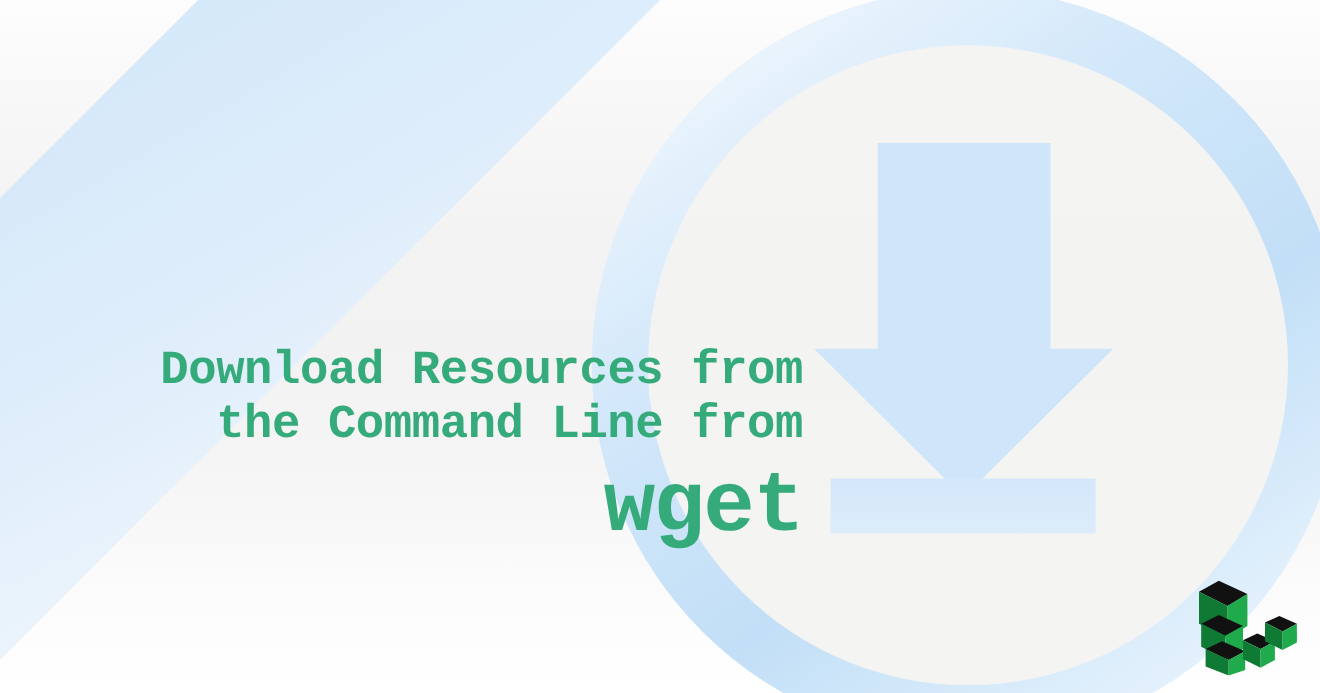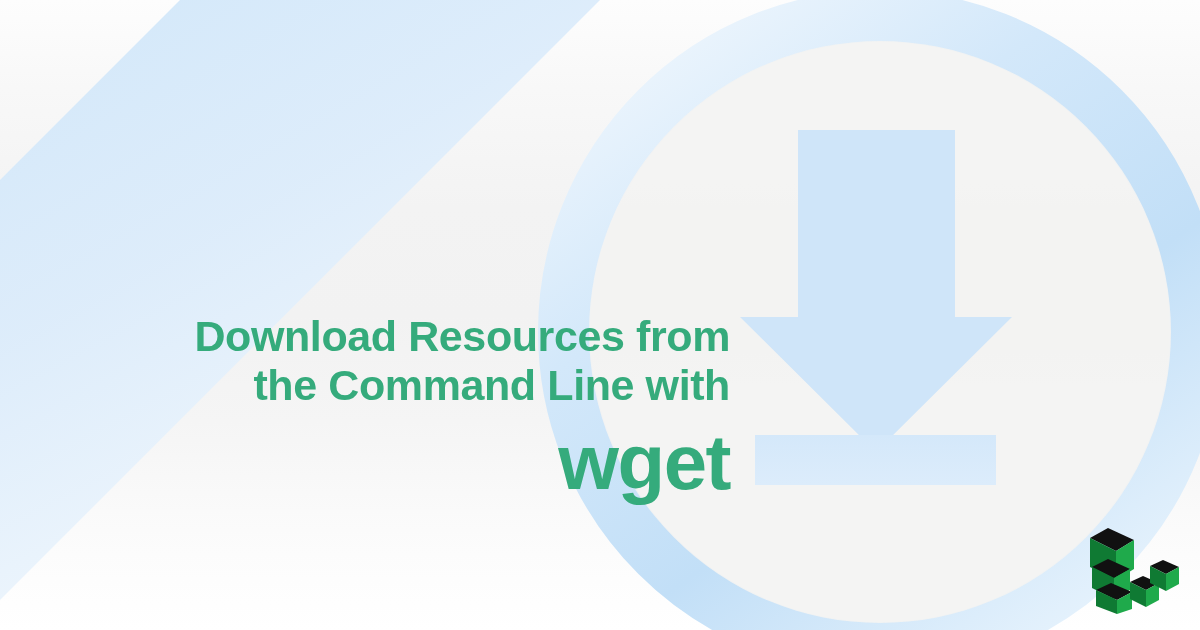--- a/index.html
+++ b/index.html
@@ -41,21 +41,21 @@
   .headline {
     position: absolute;
     left: 0;
     top: 312px;
     width: 730px;
     text-align: right;
     z-index: 5;
   }
   .headline .line {
     display: block;
-    font-family: Liberation Sans, sans-serif;
+    font-family: Liberation Mono, monospace;
     font-weight: bold;
     font-size: 43px;
     line-height: 49px;
     letter-spacing: -0.4px;
     color: #35ab7c;
     white-space: nowrap;
   }
   .headline .line.big {
     font-size: 78px;
     line-height: 92px;
@@ -114,21 +114,21 @@
       <circle cx="880" cy="332" r="291" fill="#f3f3f2" opacity="0.92"></circle>
 
       <polygon points="798,130 955,130 955,317 1012,317 876,452 740,317 798,317" fill="url(#arrowGrad)"></polygon>
 
       <rect x="755" y="435" width="241" height="50" fill="url(#barGrad)"></rect>
     </g>
   </svg>
 
   <div class="headline">
     <span class="line">Download Resources from</span>
-    <span class="line">the Command Line with</span>
+    <span class="line">the Command Line from</span>
     <span class="line big">wget</span>
   </div>
 
   <svg class="logo" viewBox="0 0 96 104">
     <g>
       <polygon points="4,28 22,18 48,30 30,41" fill="#111111"></polygon>
       <polygon points="4,28 30,41 30,70 4,57" fill="#0f7a33"></polygon>
       <polygon points="30,41 48,30 48,59 30,70" fill="#1faa4b"></polygon>
     </g>
     <g>

